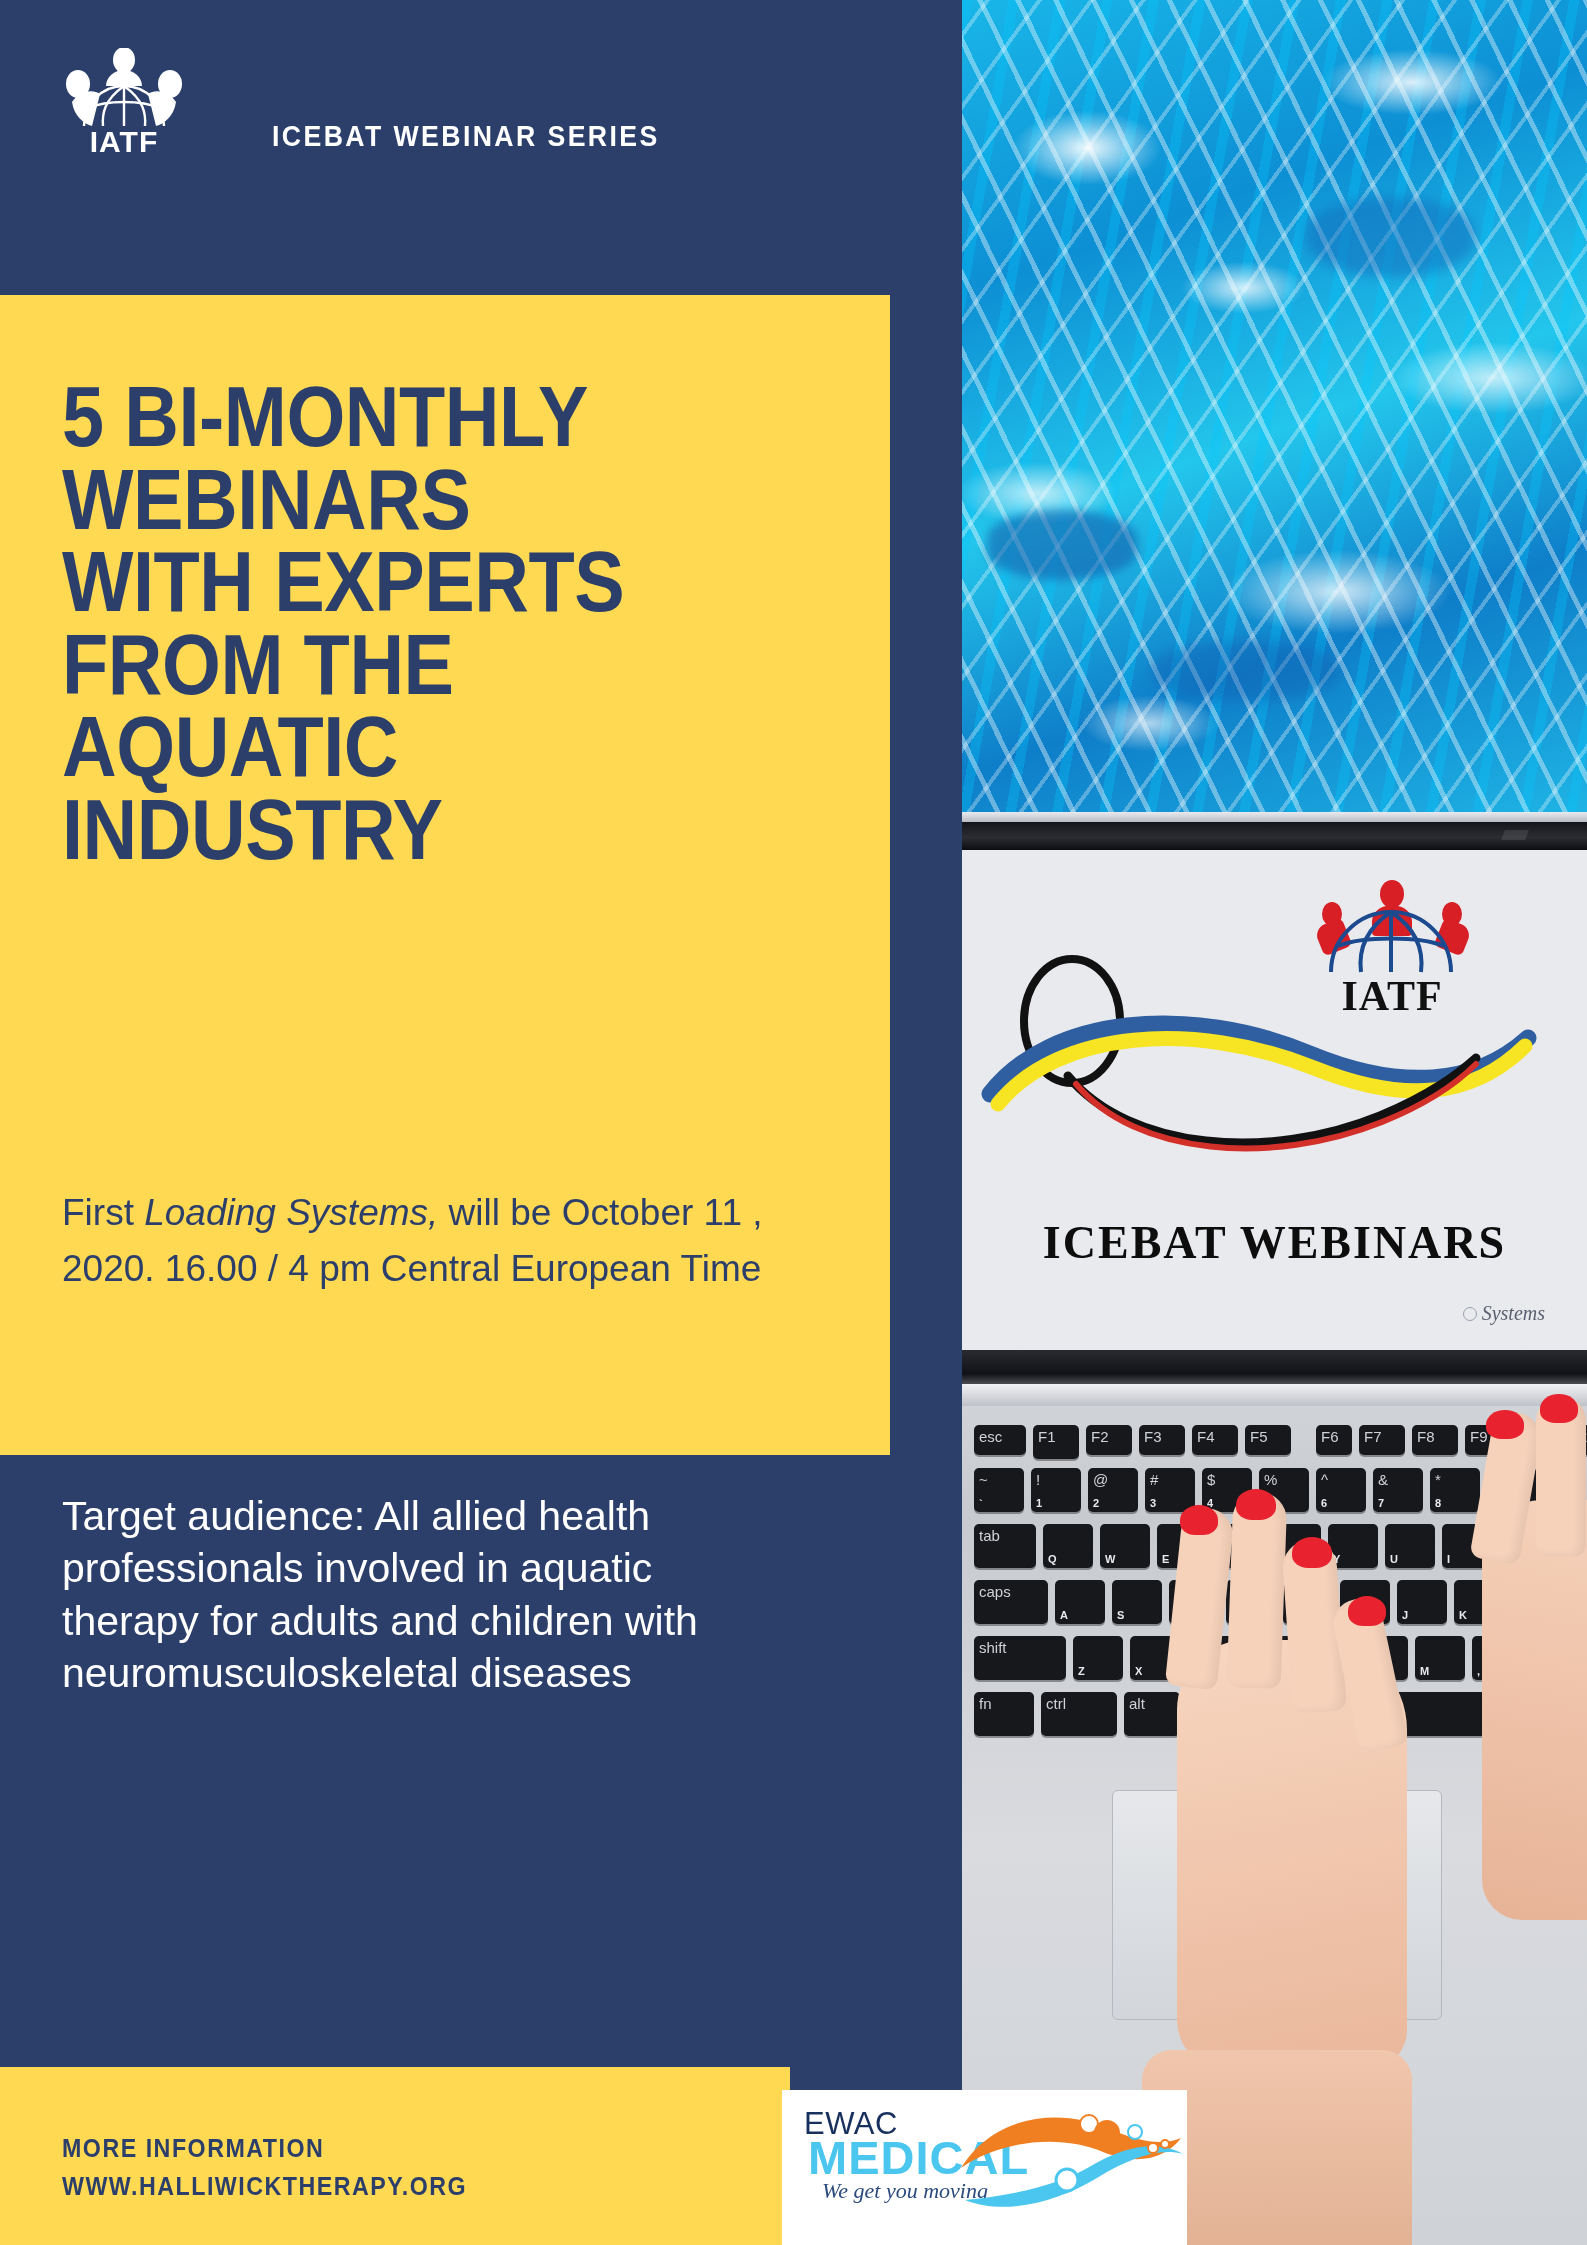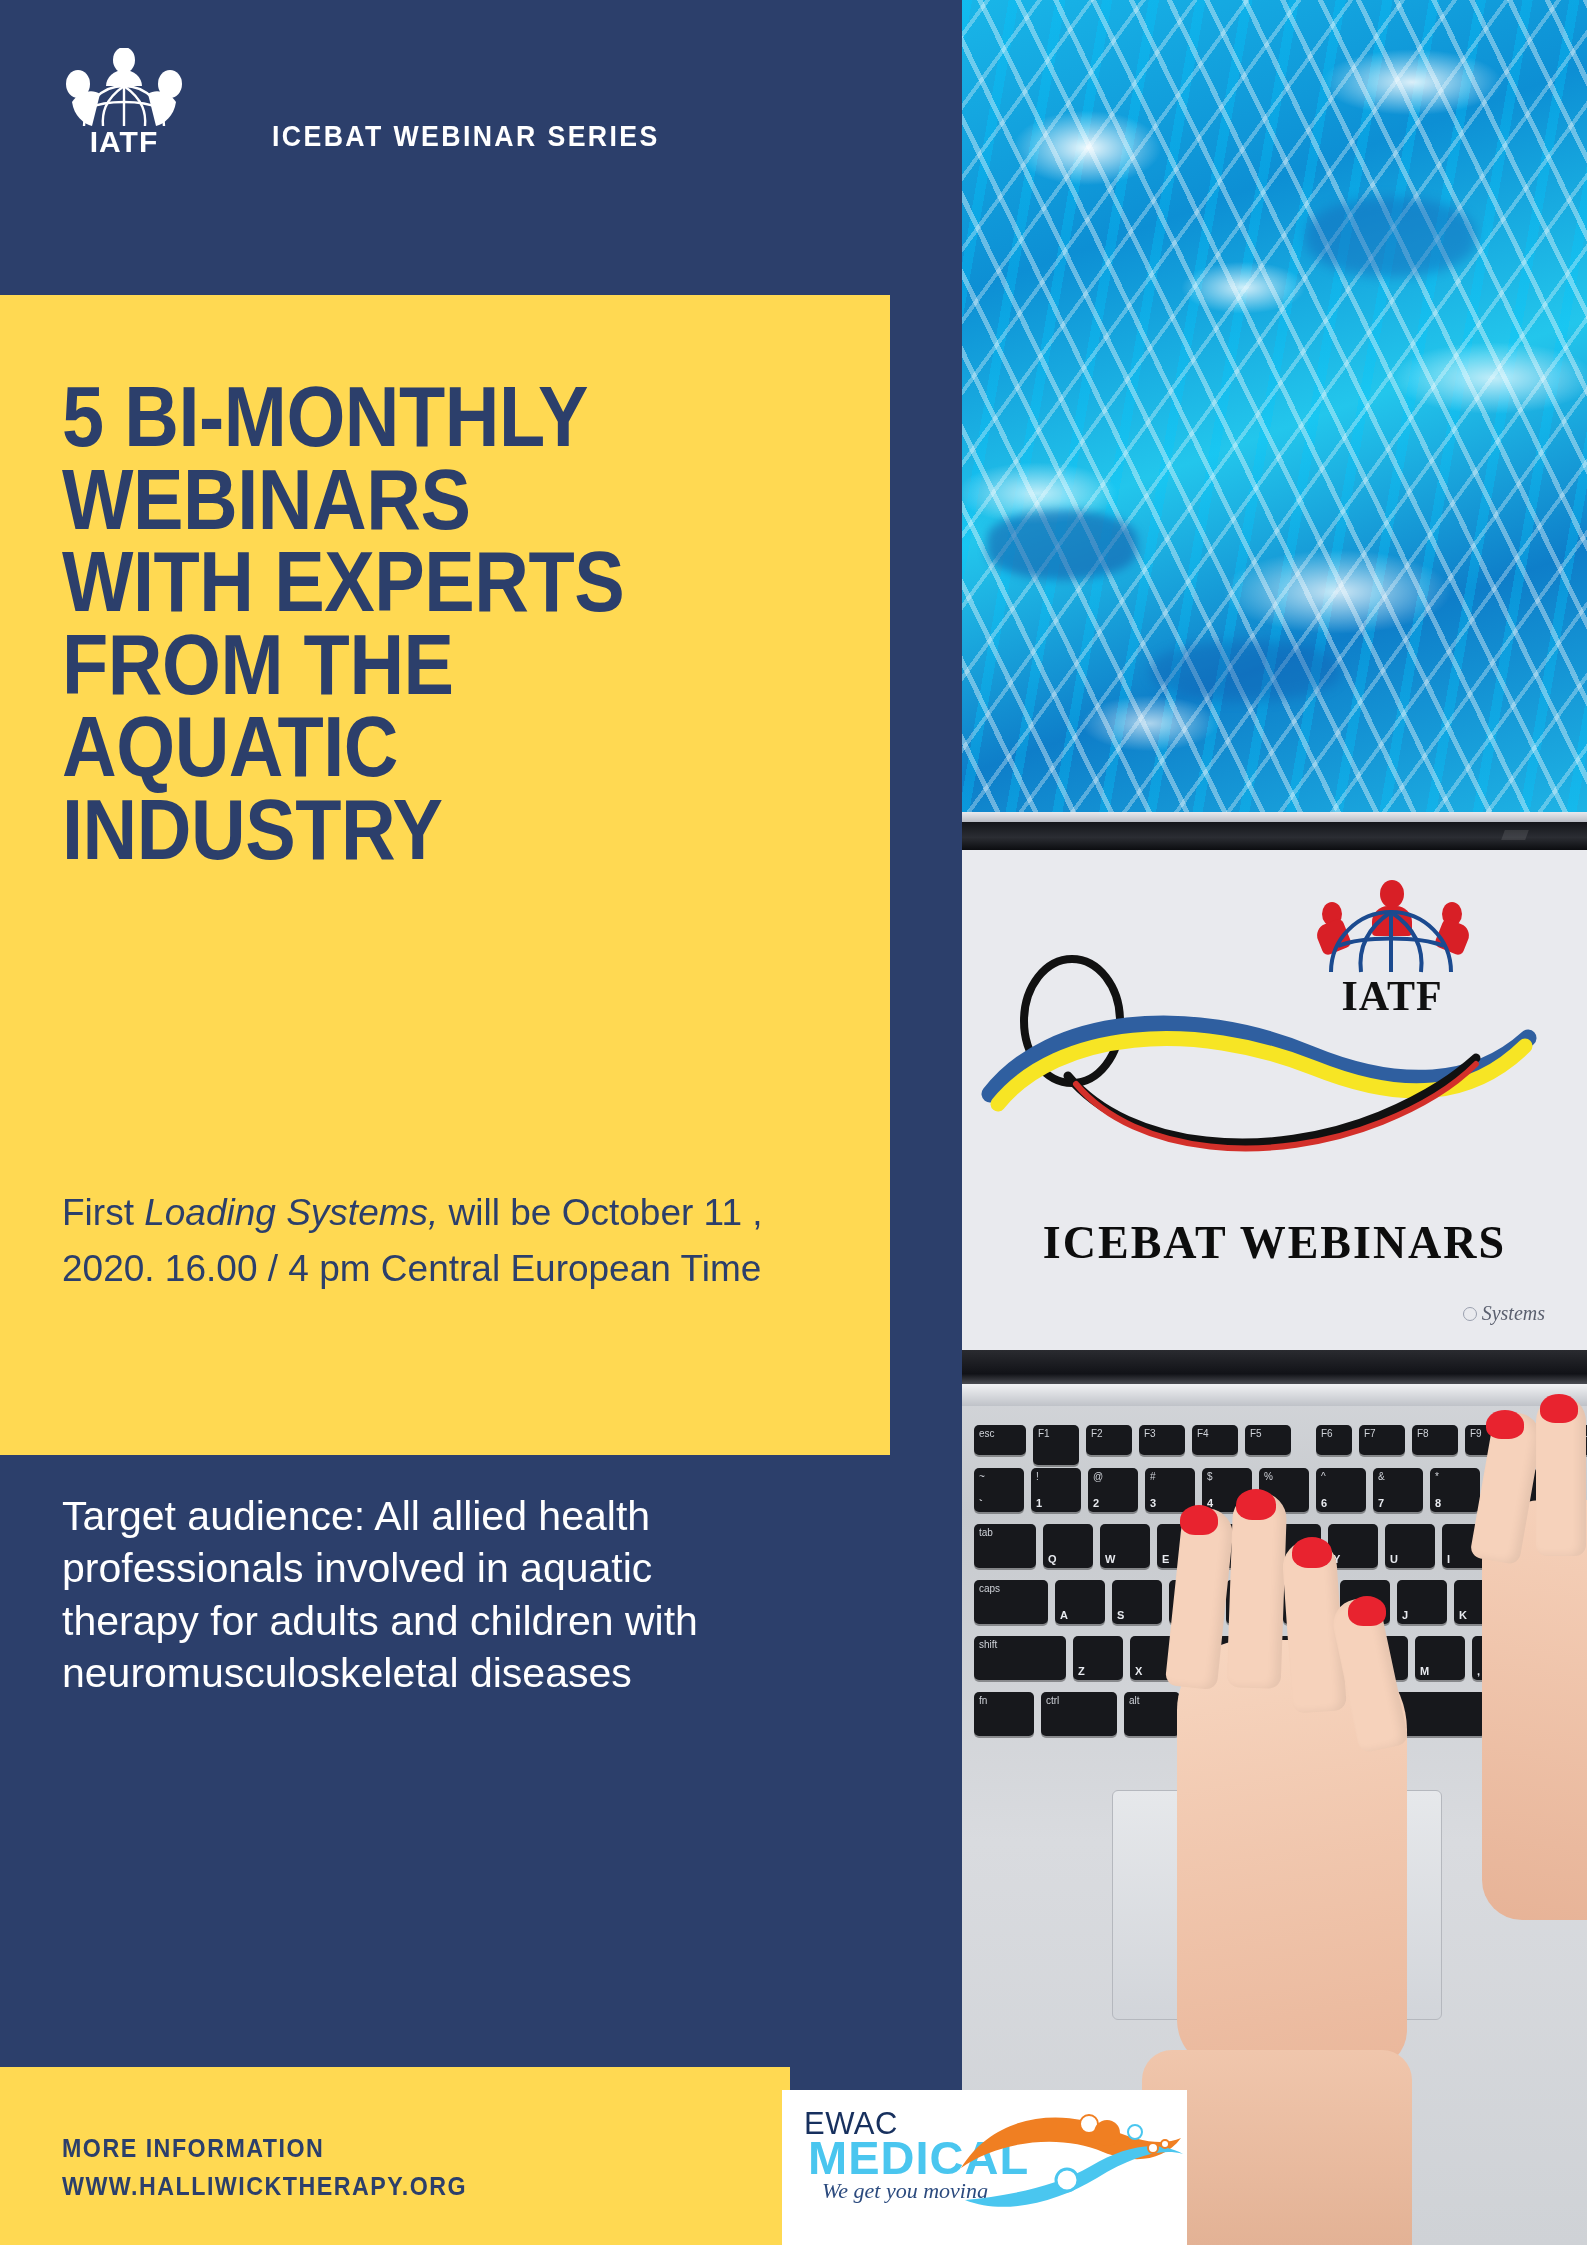--- a/index.html
+++ b/index.html
@@ -76,21 +76,21 @@
   }
   .eugenia .cmark{display:inline-block;width:14px;height:14px;border:1.5px solid #9aa0ae;border-radius:50%;margin-right:5px;vertical-align:-1px;}
 
   
   .deck { position:absolute; left:0; top:1350px; width:625px; height:895px; background:linear-gradient(180deg,#d6d8dc,#c7cace 18%, #d9dbdf 55%, #cfd2d6); }
   .deck-top-lip { position:absolute; left:0; top:1350px; width:625px; height:34px; background:linear-gradient(180deg,#2a2b30,#111217 70%,#4a4c52); }
   .deck-shine { position:absolute; left:0; top:1384px; width:625px; height:22px; background:linear-gradient(180deg,#f1f2f4,#bfc2c8); }
 
   .keyrow { position:absolute; display:flex; gap:7px; }
   .key { background:#17181c; border-radius:5px; box-shadow:0 2px 0 rgba(0,0,0,.35); position:relative; }
-  .key span{ position:absolute; left:5px; top:3px; color:#cfd2d8; font-size:10px; font-family:"Liberation Sans",sans-serif;}
+  .key span{ position:absolute; left:5px; top:3px; color:#cfd2d8; font-size:15px; font-family:"Liberation Sans",sans-serif;}
   .key b{ position:absolute; left:5px; bottom:3px; color:#e8eaef; font-size:11px; font-weight:700;}
 
   .trackpad { position:absolute; left:150px; top:1790px; width:330px; height:230px; background:linear-gradient(180deg,#e6e8eb,#d2d5da); border:1px solid #b5b8be; border-radius:6px; }
 
   
   .hand { position:absolute; background:#f4cdb5; }
   .finger { position:absolute; background:#f6d2bb; border-radius:40px 40px 18px 18px; box-shadow:inset -6px 0 10px rgba(0,0,0,.07); }
   .nail { position:absolute; background:#e8232f; border-radius:50% 50% 40% 40%; }
 
   .leg { position:absolute; left:180px; top:2050px; width:270px; height:195px; background:linear-gradient(180deg,#f0c6ac,#e3b295); border-radius:30px 30px 0 0; }
@@ -196,21 +196,21 @@
     </div>
 
     <div class="deck"></div>
     <div class="deck-top-lip"></div>
     <div class="deck-shine"></div>
 
     <div class="keyrow" style="left:12px; top:1425px;">
       <div class="key" style="width:52px;height:30px;">
           <span>esc</span>
         </div>
-      <div class="key" style="width:46px;height:40px;">
+      <div class="key" style="width:46px;height:34px;">
           <span>F1</span>
         </div>
       <div class="key" style="width:46px;height:30px;">
           <span>F2</span>
         </div>
       <div class="key" style="width:46px;height:30px;">
           <span>F3</span>
         </div>
       <div class="key" style="width:46px;height:30px;">
           <span>F4</span>

